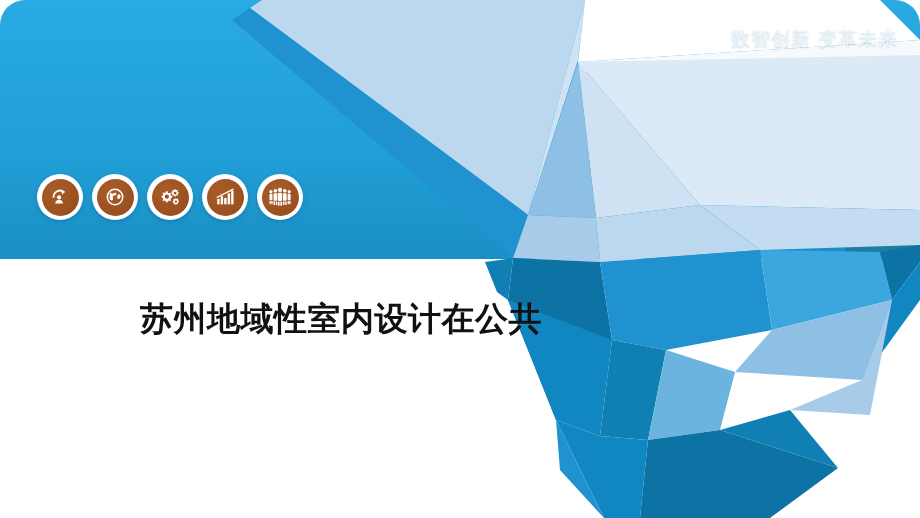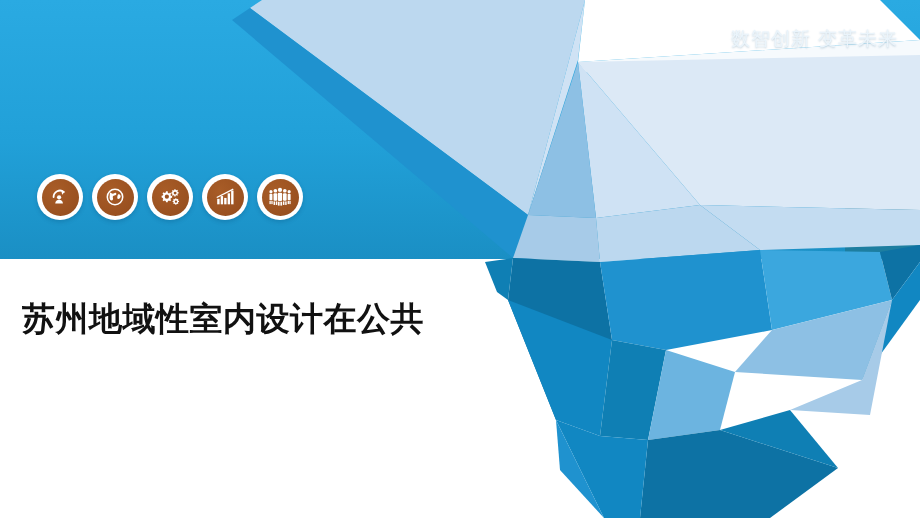--- a/index.html
+++ b/index.html
@@ -10,20 +10,21 @@
   }
   body {
     font-family: "Liberation Sans", "DejaVu Sans", sans-serif;
   }
   .slide {
     position: relative;
     width: 920px;
     height: 518px;
     overflow: hidden;
     background: #ffffff;
+    border-radius: 25px;
   }
 
   
   .header-band {
     position: absolute;
     left: 0; top: 0;
     width: 920px;
     height: 259px;
     background: linear-gradient(180deg, #2aaae2 0%, #21a0d8 55%, #1a8fc4 100%);
   }
@@ -93,20 +94,21 @@
     width: 520px;
   }
   .title-line {
     font-family: "DejaVu Sans", "Liberation Sans", sans-serif;
     font-weight: bold;
     font-size: 33px;
     line-height: 46px;
     color: #111111;
     letter-spacing: 0.5px;
     white-space: nowrap;
+    text-align: right;
   }
 </style>
 </head>
 <body>
 
 <div class="slide">
 
   <div class="header-band"></div>
 
   <div class="poly-layer">

